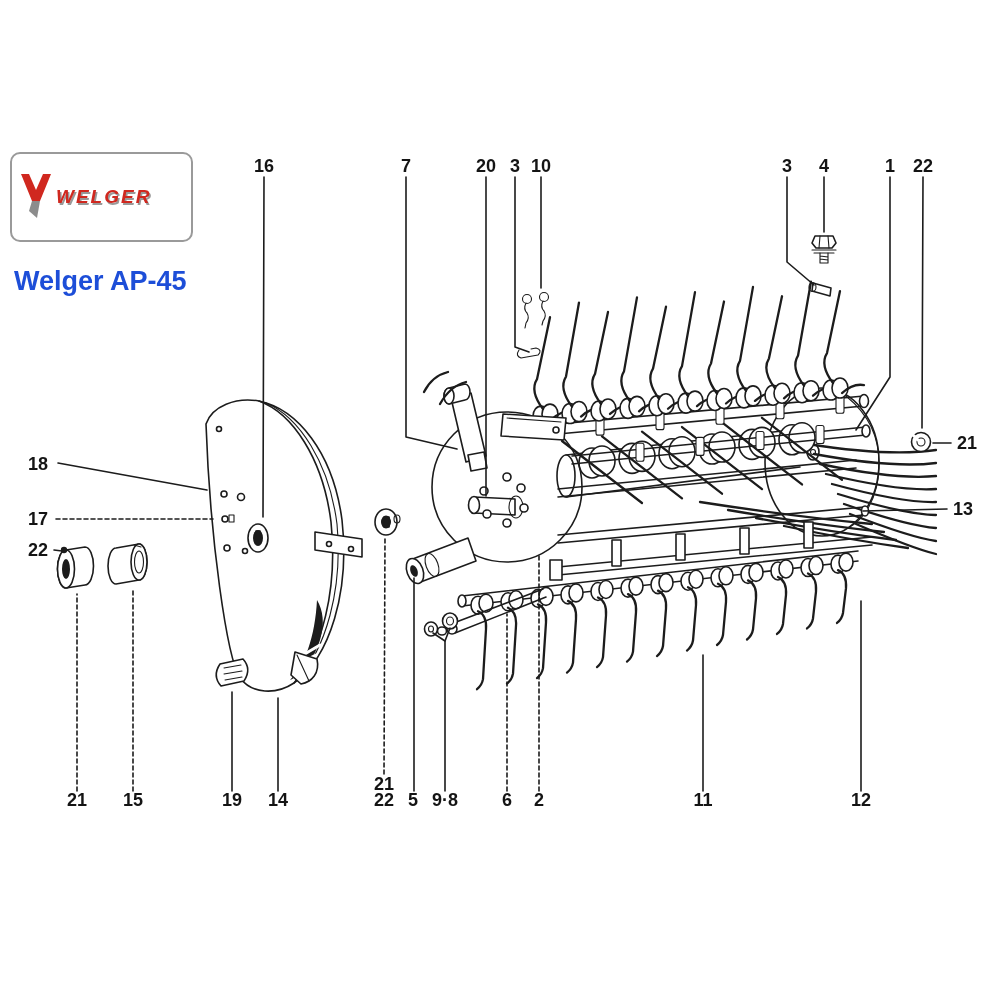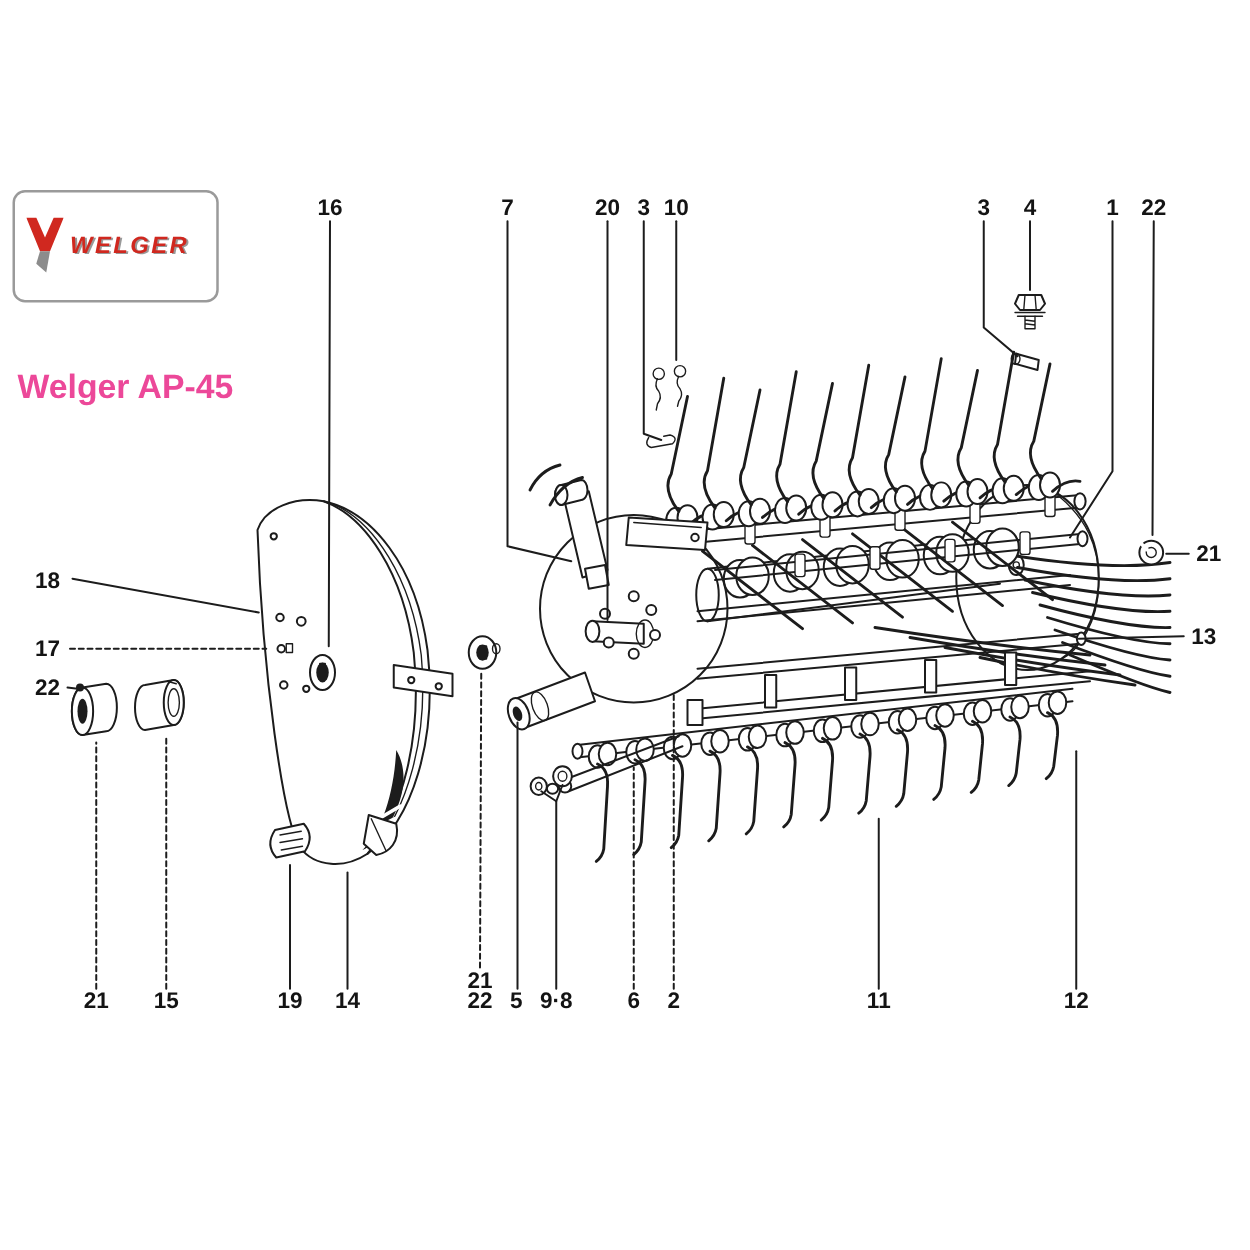--- a/index.html
+++ b/index.html
@@ -1,23 +1,23 @@
 <!DOCTYPE html>
 <html><head>
 <meta charset="utf-8">
 <style>
   html,body{margin:0;padding:0;background:#fff;}
   #page{position:relative;width:1000px;height:1000px;background:#ffffff;overflow:hidden;
         font-family:"Liberation Sans", sans-serif;}
-  #logo-box{position:absolute;left:10px;top:152px;width:165px;height:90px;background:#fff;
+  #logo-box{position:absolute;left:10px;top:152px;width:183px;height:90px;background:#fff;
         border:2px solid #9a9a9a;border-radius:10px;display:flex;align-items:center;
         padding-left:9px;box-sizing:border-box;gap:5px;}
   #logo-text{color:#d0281f;font-style:italic;font-weight:bold;font-size:19px;letter-spacing:2px;
         text-shadow:1.5px 1.5px 0 rgba(70,70,70,.55);}
-  #page-title{position:absolute;left:14px;top:266px;font-size:27px;font-weight:bold;color:#ec4899;margin-top:28px;}
+  #page-title{position:absolute;left:14px;top:266px;font-size:27px;font-weight:bold;color:#1d4ed8;}
   svg text.co{font:700 18px "Liberation Sans",sans-serif;fill:#141414;}
   svg .lead{fill:none;stroke:#2a2a2a;stroke-width:1.2px;}
   svg .dash{stroke-dasharray:4 3;}
   #drawing path,#drawing line,#drawing ellipse,#drawing circle,#drawing rect,
   #drawing polyline,#drawing polygon{stroke:#1c1c1c;fill:none;stroke-width:1.6;
         stroke-linecap:round;stroke-linejoin:round;}
   #drawing .dot{stroke:none;}
   #drawing .fillw{fill:#fff;}
   #drawing .dark{fill:#1c1c1c;stroke:none;}
   #drawing .stip{fill:url(#stip);}

